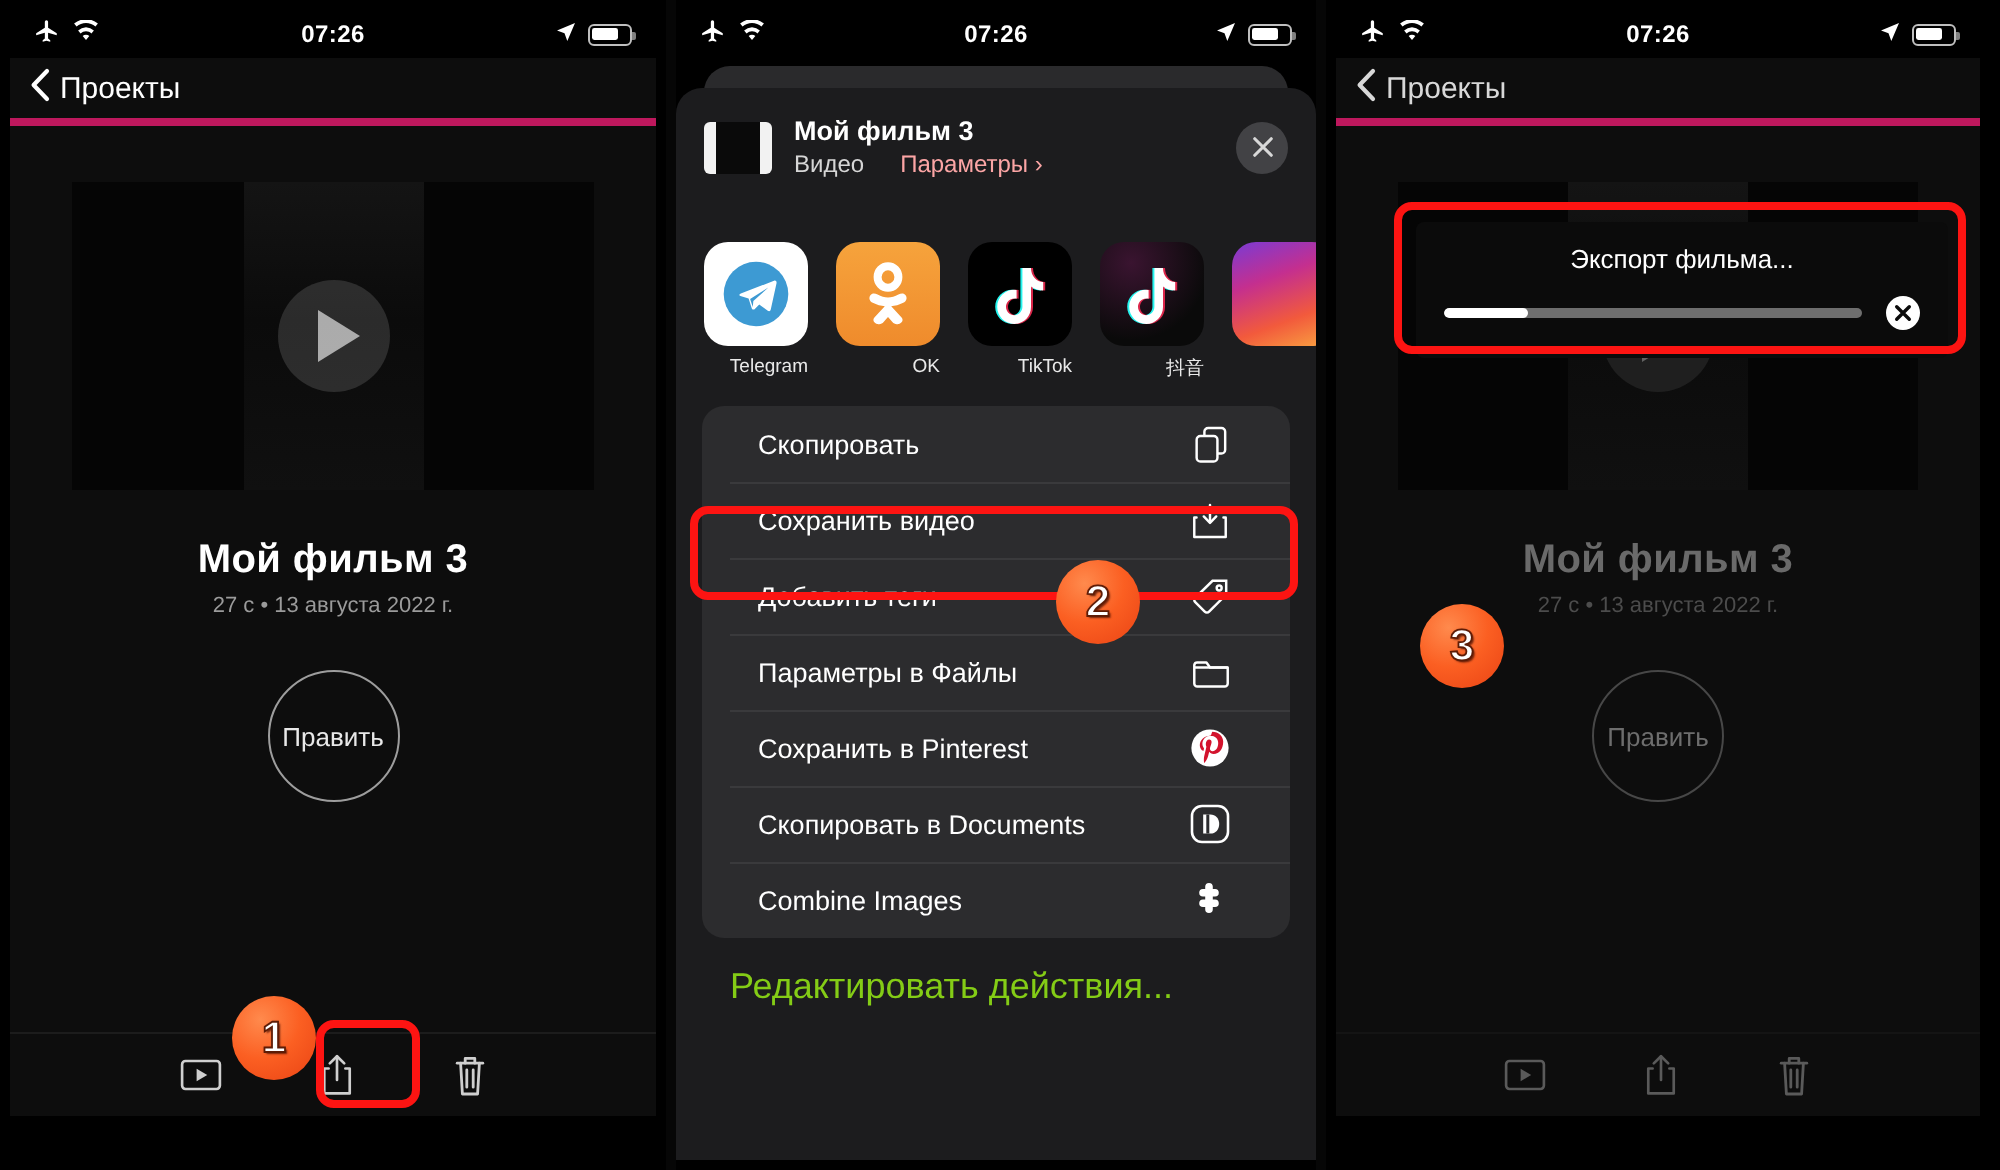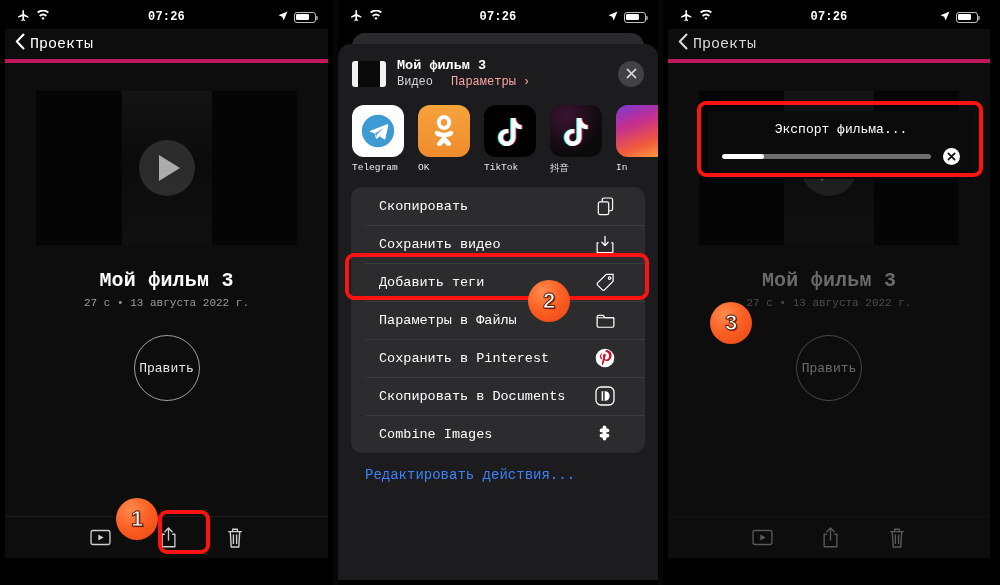--- a/index.html
+++ b/index.html
@@ -12,21 +12,21 @@
   .stage { position: relative; width: 1000px; height: 585px; background: #000; display: flex; }
 
   .panel { position: relative; height: 585px; background: #000; overflow: hidden; flex: 0 0 auto; }
   .panel-1 { width: 333px; }
   .gap { width: 5px; flex: 0 0 auto; background: #060606; height: 585px; }
   .panel-2 { width: 320px; }
   .panel-3 { width: 332px; }
 
   .screen {
     position: absolute; left: 5px; right: 5px; top: 5px; bottom: 5px;
-    background: #0d0d0d; overflow: hidden; font-family: Liberation Mono, monospace;
+    background: #0d0d0d; overflow: hidden;
   }
   .panel-2 .screen { left: 0px; right: 0px; }
 
   
   .statusbar {
     height: 24px; display: flex; align-items: center;
     padding: 0 12px; color: #fff; font-size: 11.5px; position: relative;
     background: #000;
   }
   .sb-left { display: flex; align-items: center; gap: 6px; }
@@ -128,21 +128,21 @@
   .fh-row { display:flex; gap:18px; align-items:baseline; margin-top:2px; }
   .fh-type { color:#d6d6d6; font-size:12px; }
   .fh-params { color:#fca5a5; font-size:12px; }
   .close-x {
     margin-left:auto; width:26px; height:26px; border-radius:50%;
     background: rgba(120,120,125,.42); display:flex; align-items:center; justify-content:center;
     color:#d8d8d8; font-size:15px; flex:0 0 auto;
   }
 
   .apps { display:flex; gap:14px; padding: 4px 14px 12px 14px; overflow:hidden; }
-  .app { width:52px; flex:0 0 auto; text-align:left; }
+  .app { width:52px; flex:0 0 auto; text-align:right;margin-top:16px; }
   .app-ic {
     width:52px; height:52px; border-radius:12px; display:flex;
     align-items:center; justify-content:center; overflow:hidden; position:relative;
   }
   .app-lbl { color:#e9e9e9; font-size:9.5px; margin-top:5px; white-space:nowrap; overflow:hidden; }
 
   .ic-telegram { background:#fff; }
   .ic-ok { background: linear-gradient(180deg,#f6a33c,#ef8b2c); }
   .ic-tiktok { background:#000; }
   .ic-douyin { background: radial-gradient(circle at 30% 20%, #3a1430, #0a0a0a 70%); }
@@ -153,21 +153,21 @@
   }
   .act {
     display:flex; align-items:center; height: 38px; padding: 0 28px;
     color:#fff; font-size:13.5px; position:relative;
   }
   .act + .act::before {
     content:''; position:absolute; left:14px; right:0; top:0; height:1px; background:#3a3a3c;
   }
   .act .lbl { flex:1; }
   .act .ic { color:#fff; display:flex; align-items:center; justify-content:center; width:24px; }
-  .edit-actions { color:#3b82f6; font-size:14px; padding: 14px 0 0 27px; }
+  .edit-actions { color:#84cc16; font-size:18px; padding: 14px 0 0 27px; }
 
   
   .export-box {
     position:absolute; left: 40px; right: 16px; top: 106px;
     background:#0b0b0b; border-radius: 4px; padding: 11px 14px 14px 14px;
     z-index: 5;
   }
   .export-title { color:#fff; font-size:13px; text-align:center; margin-bottom:11px; }
   .prog-row { display:flex; align-items:center; gap:12px; }
   .prog-track { flex:1; height:5px; border-radius:3px; background:#6e6e6e; overflow:hidden; }

